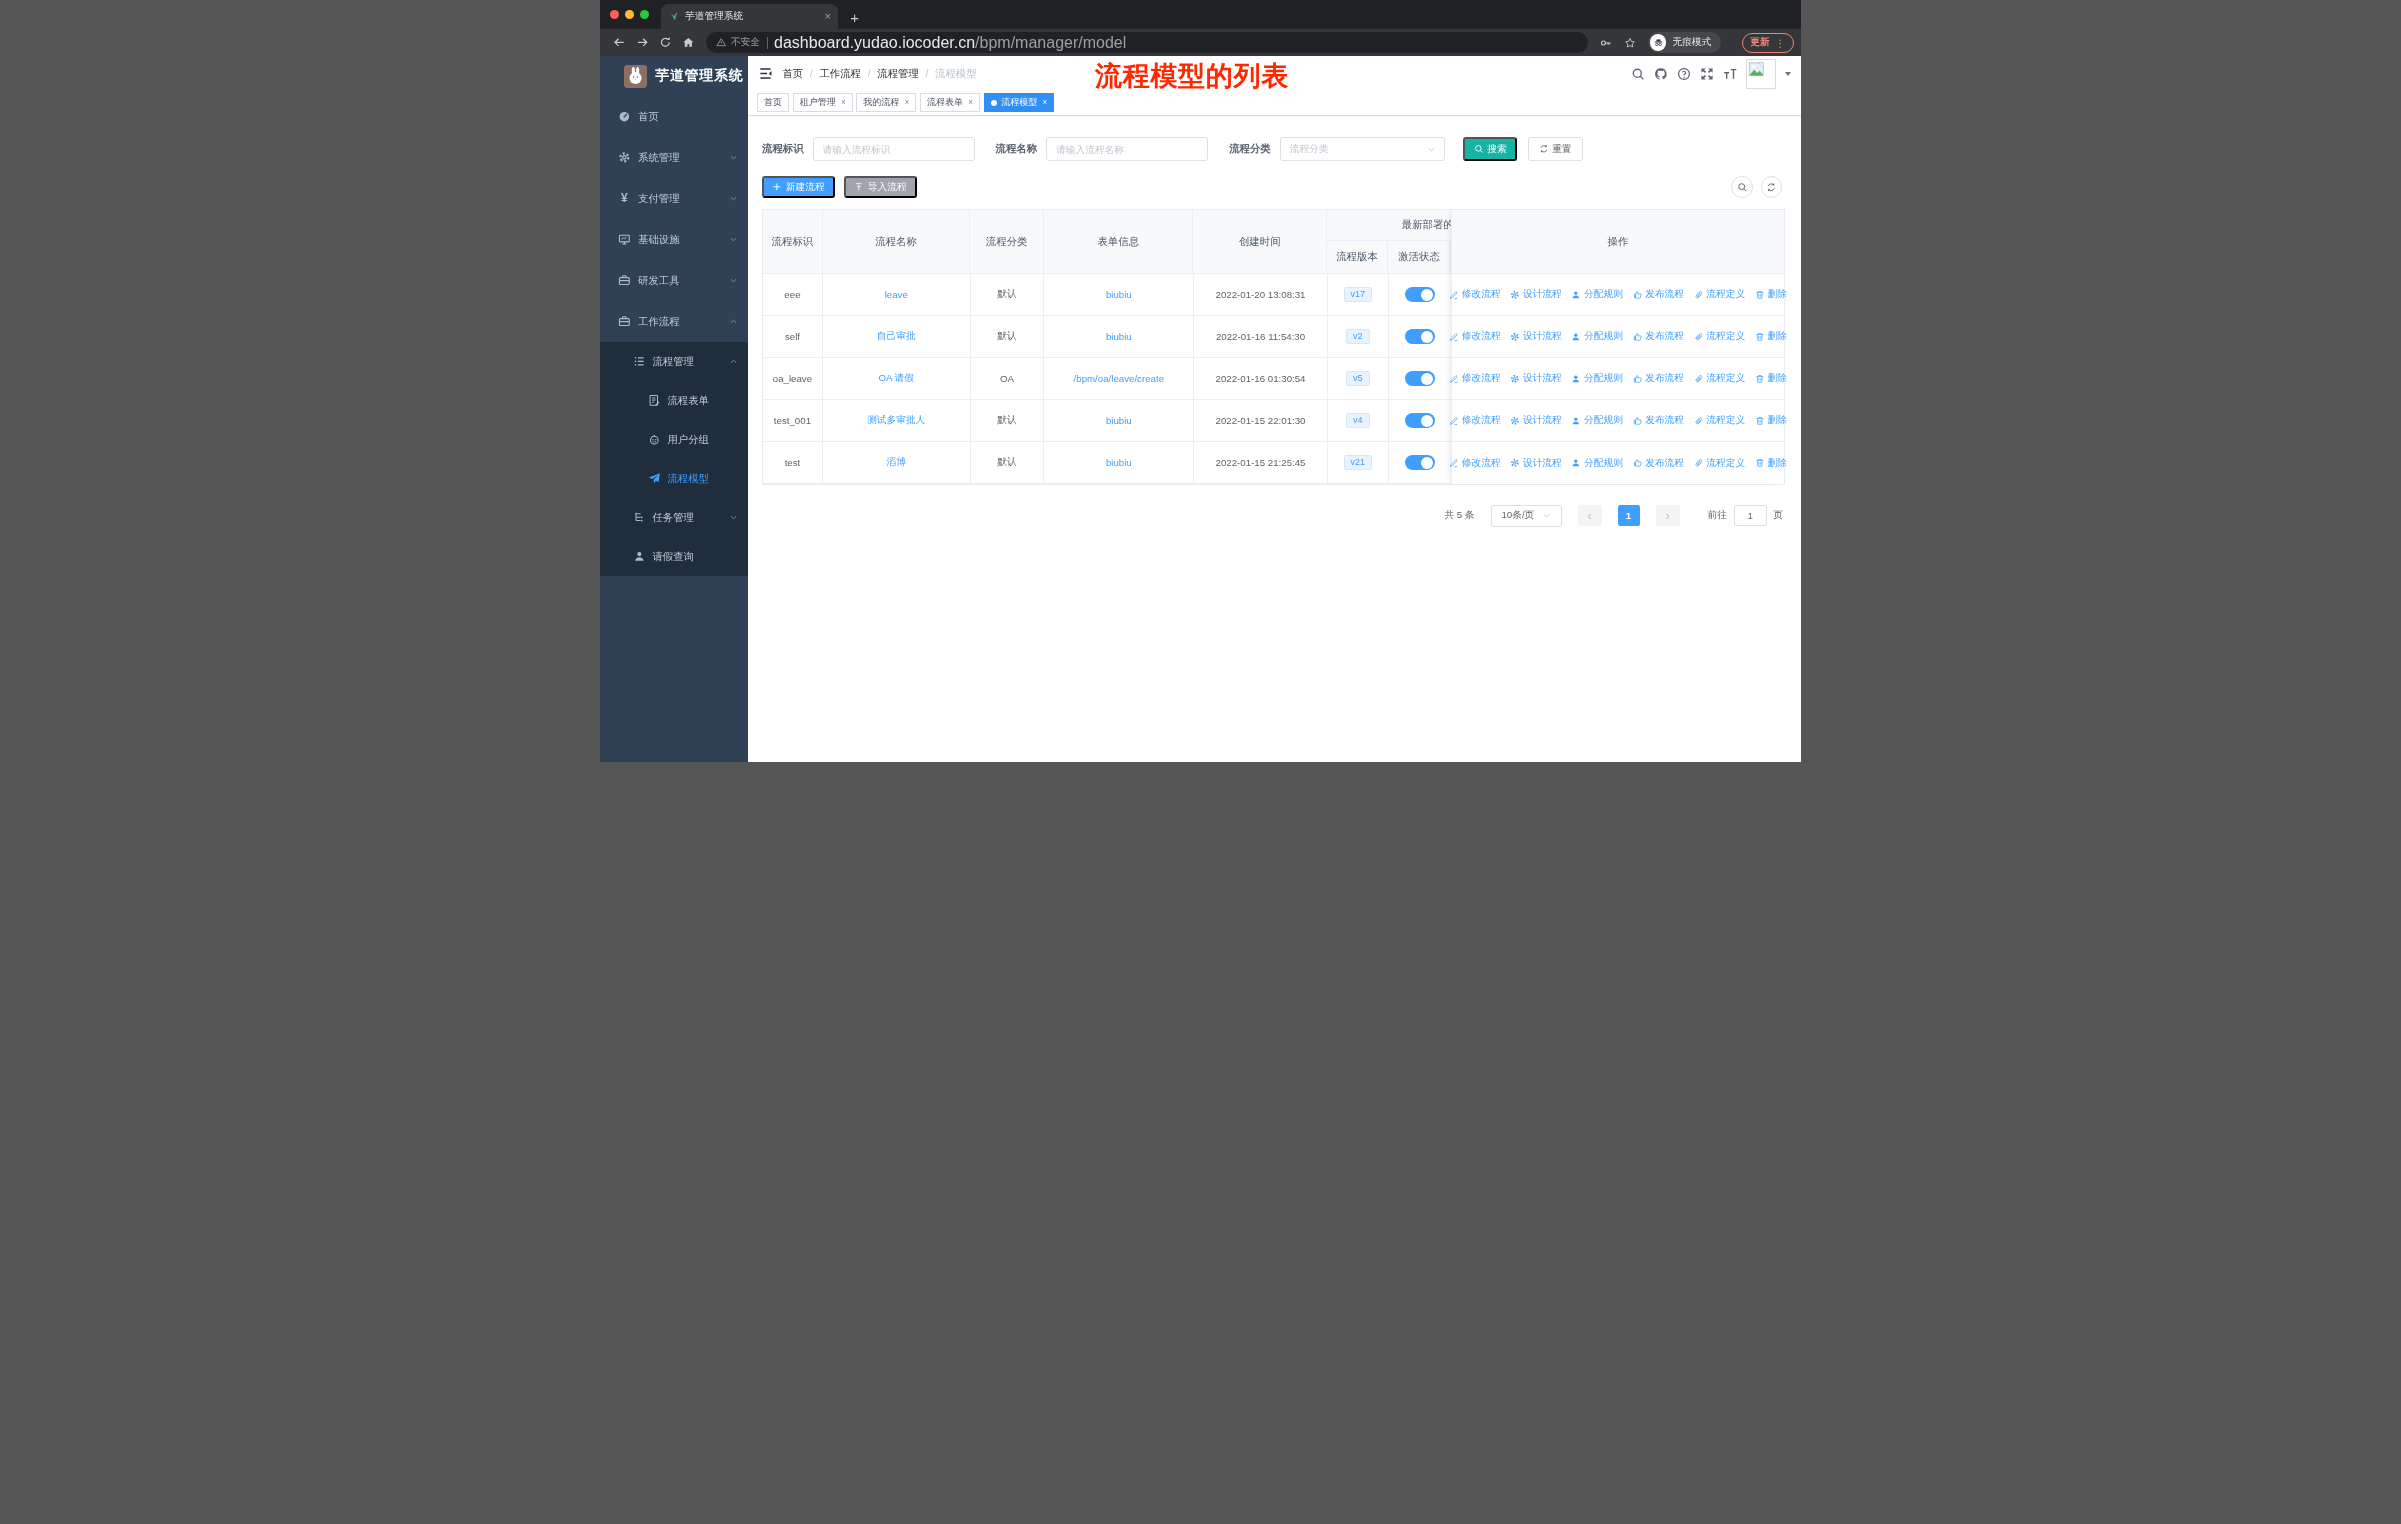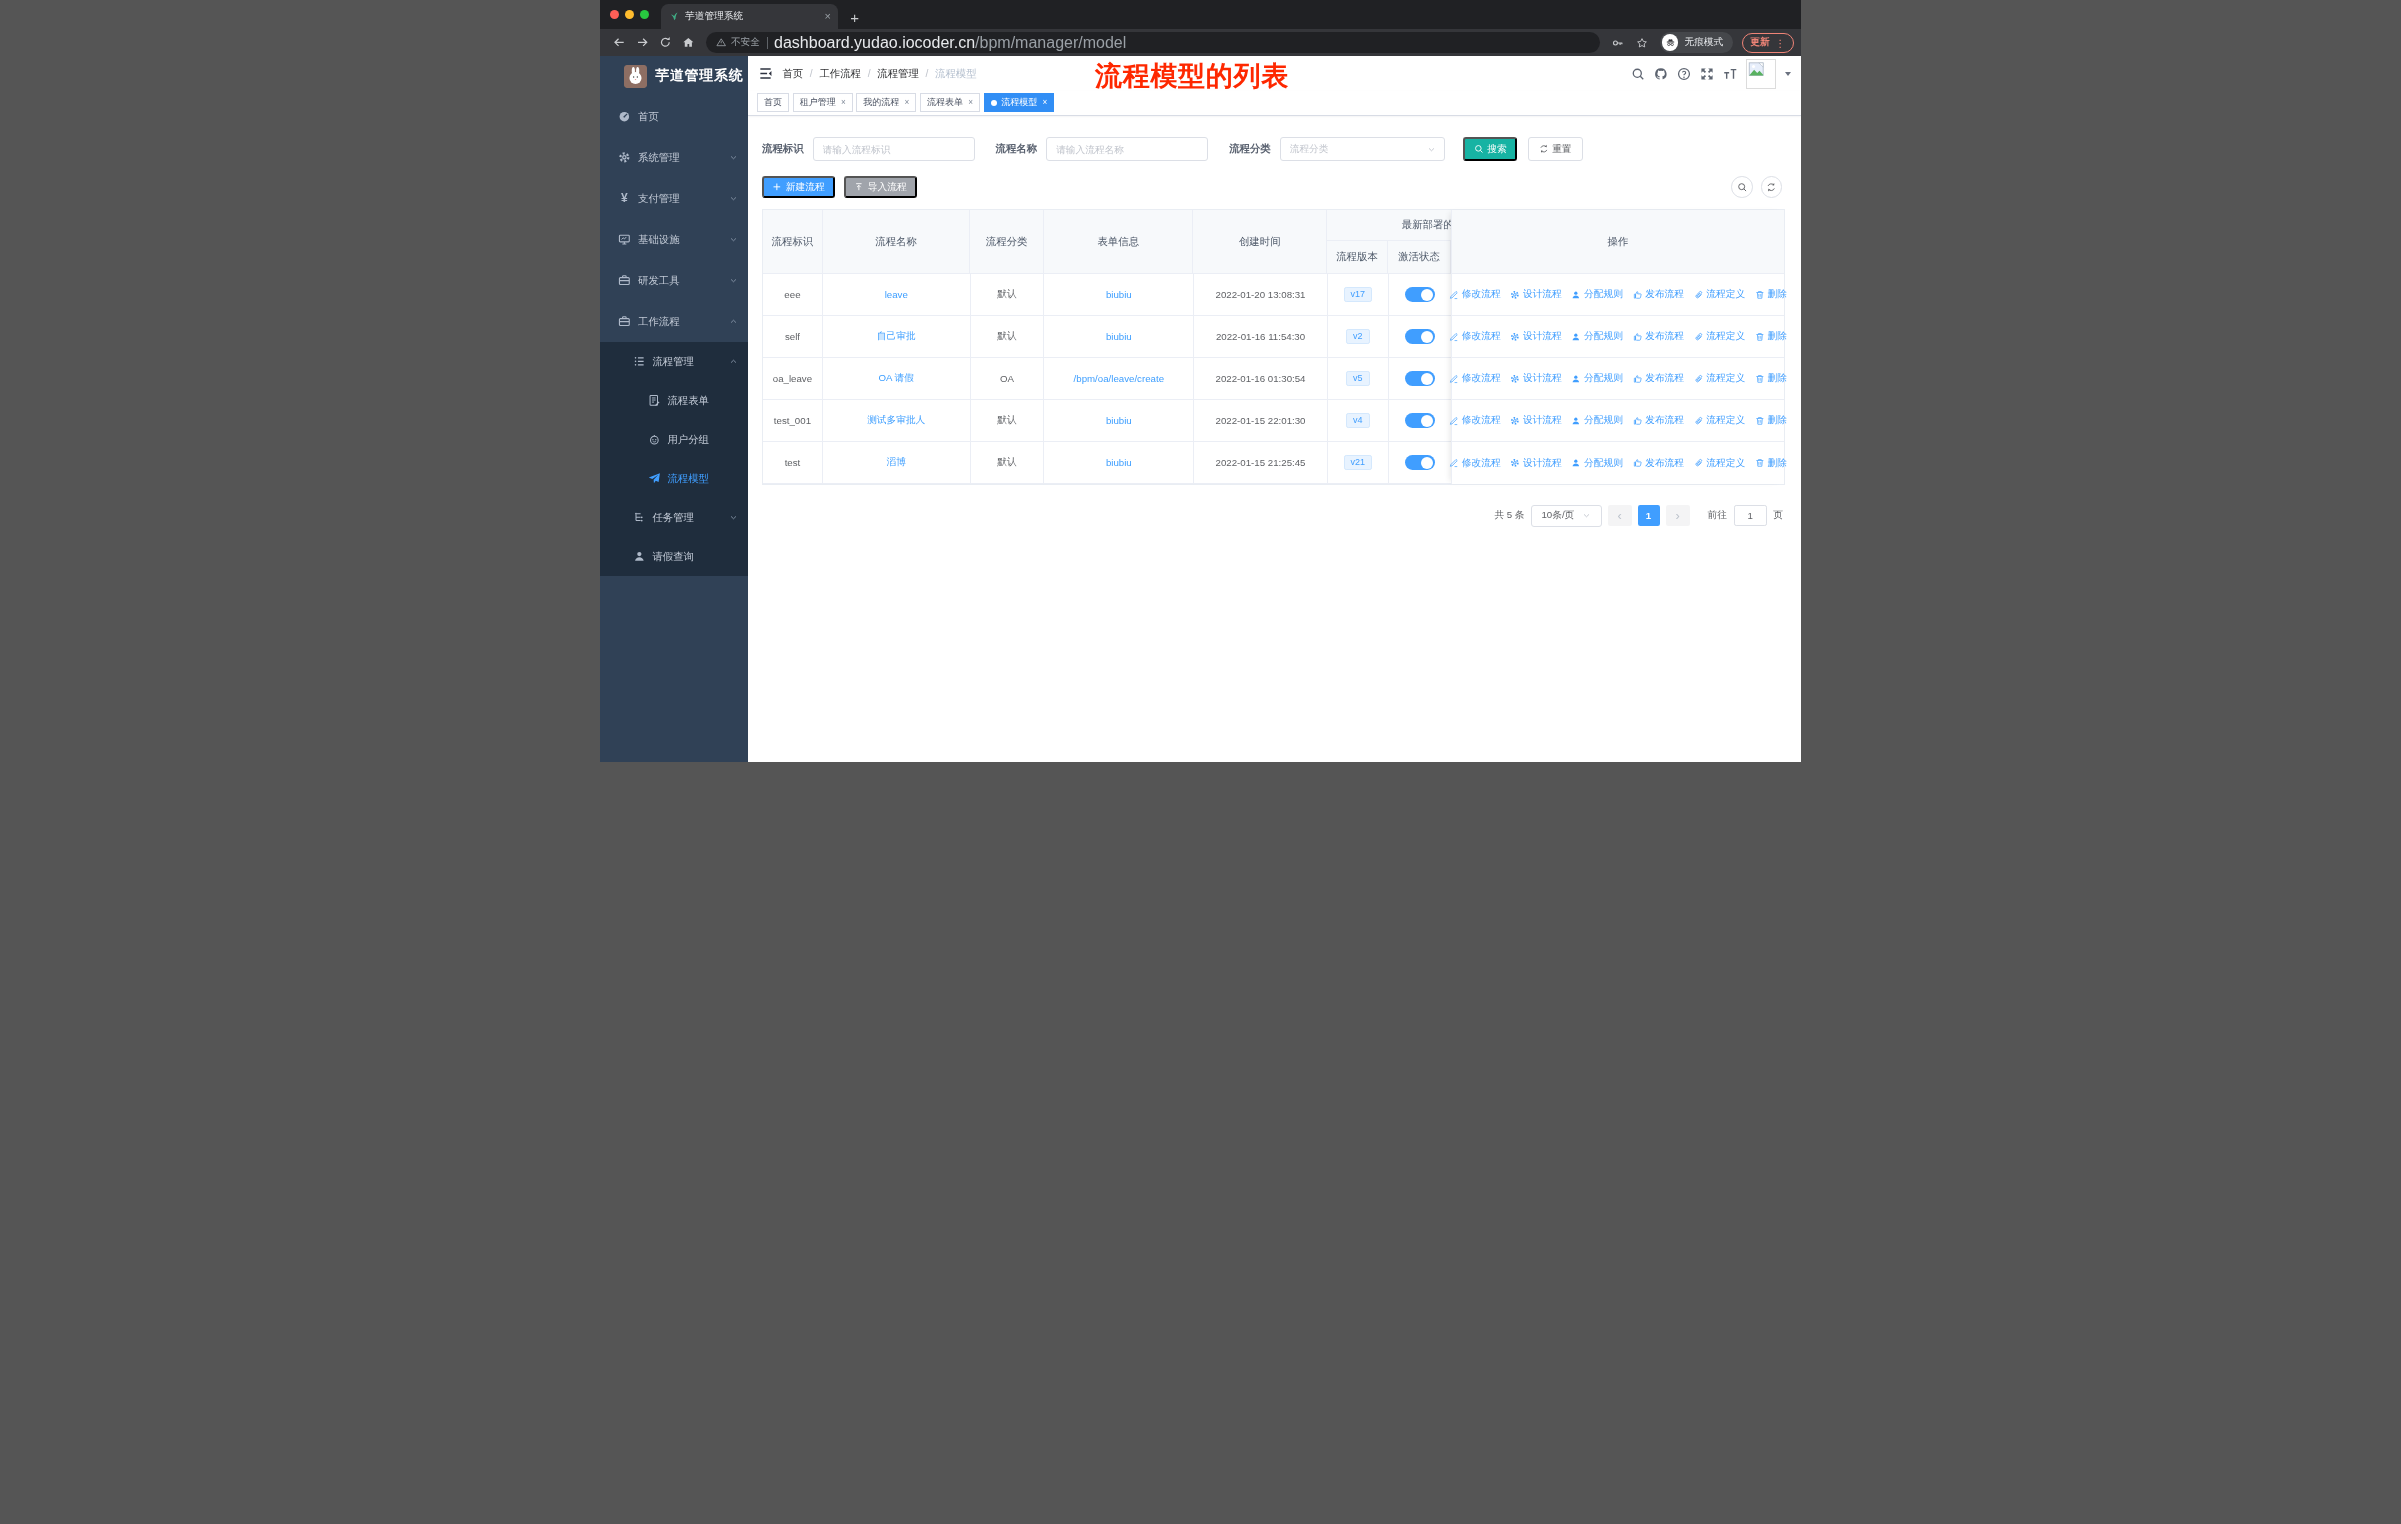--- a/index.html
+++ b/index.html
@@ -23,21 +23,21 @@
   .urlbar{flex:1;height:21px;background:#202124;border-radius:10.4px;display:flex;align-items:center;padding:0 10.4px;margin:0 6px;gap:6.7px;min-width:0}
   .sec{color:#9aa0a6;font-size:9.7px;display:flex;gap:4.5px;align-items:center;flex-shrink:0}
   .w-ic{width:10.4px;height:10.4px;color:#9aa0a6}
   .divider{width:0.7px;height:12px;background:#5f6368;flex-shrink:0}
   .url{font-size:16px;color:#e8eaed;white-space:nowrap;overflow:hidden}
   .url .path{color:#9aa0a6}
   .tb-ic{width:12px;height:12px;color:#c9cbce;margin:0 6px;flex-shrink:0}
   .incog{height:21px;border-radius:10.4px;background:#45474b;color:#e8eaed;display:flex;align-items:center;gap:6px;padding:0 9.7px 0 2.2px;font-size:9.7px;margin:0 6px;flex-shrink:0}
   .incog-ic{width:16.4px;height:16.4px;border-radius:50%;background:#fff;color:#323337;display:flex;align-items:center;justify-content:center}
   .incog-ic svg{width:11px;height:11px}
-  .update{height:20px;border-radius:10.4px;border:1.1px solid #ef8477;color:#ef8477;display:flex;align-items:center;gap:5.2px;padding:0 7.4px;font-size:9.7px;font-weight:700;margin-left:3px;flex-shrink:0}
+  .update{height:20px;border-radius:10.4px;border:1.1px solid #ef8477;color:#ef8477;display:flex;align-items:center;gap:5.2px;padding:0 7.4px;font-size:9.7px;font-weight:700;margin-left:15px;flex-shrink:0}
   .dots{font-size:10.4px;font-weight:400}
 
   
   .app{position:absolute;top:56px;left:0;right:0;bottom:0;display:flex}
   .sidebar{width:148px;background:#304156;color:#c2cad6;flex-shrink:0;overflow:hidden}
   .logo{height:40px;display:flex;align-items:center;padding-left:24px;gap:8.2px}
   .logo-img{width:23px;height:23px;border-radius:3px;overflow:hidden;flex-shrink:0}
   .logo-title{color:#fff;font-size:14px;font-weight:700;letter-spacing:0.7px;white-space:nowrap}
   .m-item{height:41px;display:flex;align-items:center;padding:0 10.4px 0 18px;font-size:10.4px;gap:7.4px;cursor:pointer}
   .mi{width:12.7px;height:12.7px;flex-shrink:0;color:#aeb9c9}
@@ -117,21 +117,21 @@
   .switch::after{content:"";position:absolute;top:1.5px;right:1.5px;width:12px;height:12px;background:#fff;border-radius:50%}
 
   .fixed{position:absolute;top:0;right:0;width:333px;border-left:0.7px solid #ebeef5;box-shadow:-4.5px 0 6px -3px rgba(0,0,0,.10);z-index:1}
   .fh{height:64px;background:#f7f9fb;border-bottom:0.7px solid #ebeef5;display:flex;align-items:center;justify-content:center;font-size:10.4px;color:#4e5969}
   .fr{height:42px;background:#fff;border-bottom:0.7px solid #ebeef5;display:flex;align-items:center;justify-content:center;gap:9.7px}
   .fr:last-child{border-bottom:none}
   .op{display:flex;align-items:center;gap:3px;color:#409eff;font-size:9.7px;white-space:nowrap;cursor:pointer;text-decoration:none}
   .opi{width:9.7px;height:9.7px;flex-shrink:0}
 
   
-  .pgn{margin-top:19.4px;display:flex;align-items:center;justify-content:flex-end;gap:6px;font-size:9.7px;color:#606266;padding-right:3px}
+  .pgn{margin-top:19.4px;display:flex;align-items:center;justify-content:flex-end;gap:16px;font-size:9.7px;color:#606266;padding-right:3px}
   .pg-select{width:71px;height:22px;border:0.7px solid #dcdfe6;border-radius:3px;display:flex;align-items:center;justify-content:center;gap:7.4px;color:#606266;cursor:pointer}
   .pg-btn{width:24px;height:21.6px;background:#f4f4f5;border-radius:2.2px;display:flex;align-items:center;justify-content:center;color:#bdc3cc;font-size:12.7px;cursor:pointer}
   .pg-cur{width:22px;height:21.6px;background:#409eff;color:#fff;border-radius:2.2px;display:flex;align-items:center;justify-content:center;font-weight:700;cursor:pointer}
   .pg-goto{display:flex;align-items:center;gap:6.7px;margin-left:12px}
   .pg-input{width:33px;height:21px;border:0.7px solid #dcdfe6;border-radius:2.2px;text-align:center;font-size:9.7px;color:#606266;outline:none}
 </style>
 </head>
 <body>
 
 <svg width="0" height="0" style="position:absolute">

